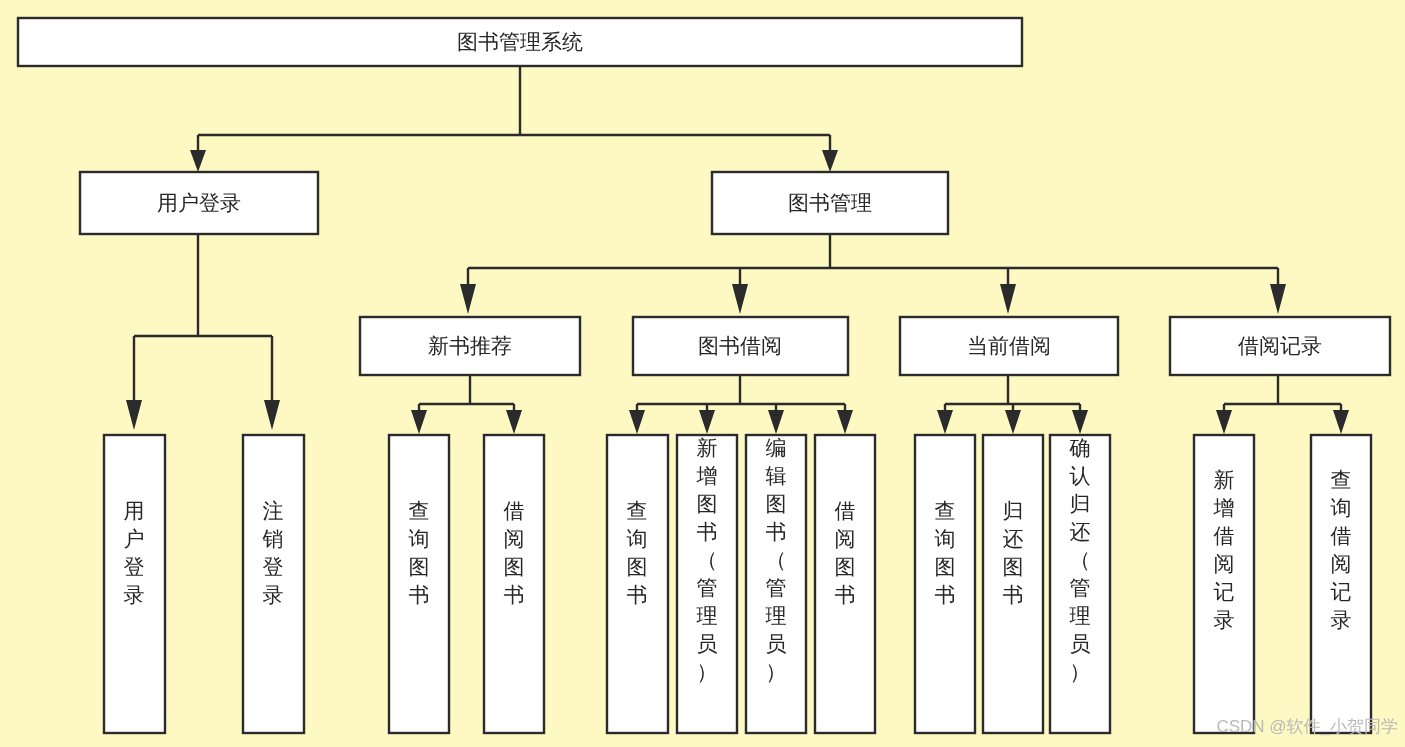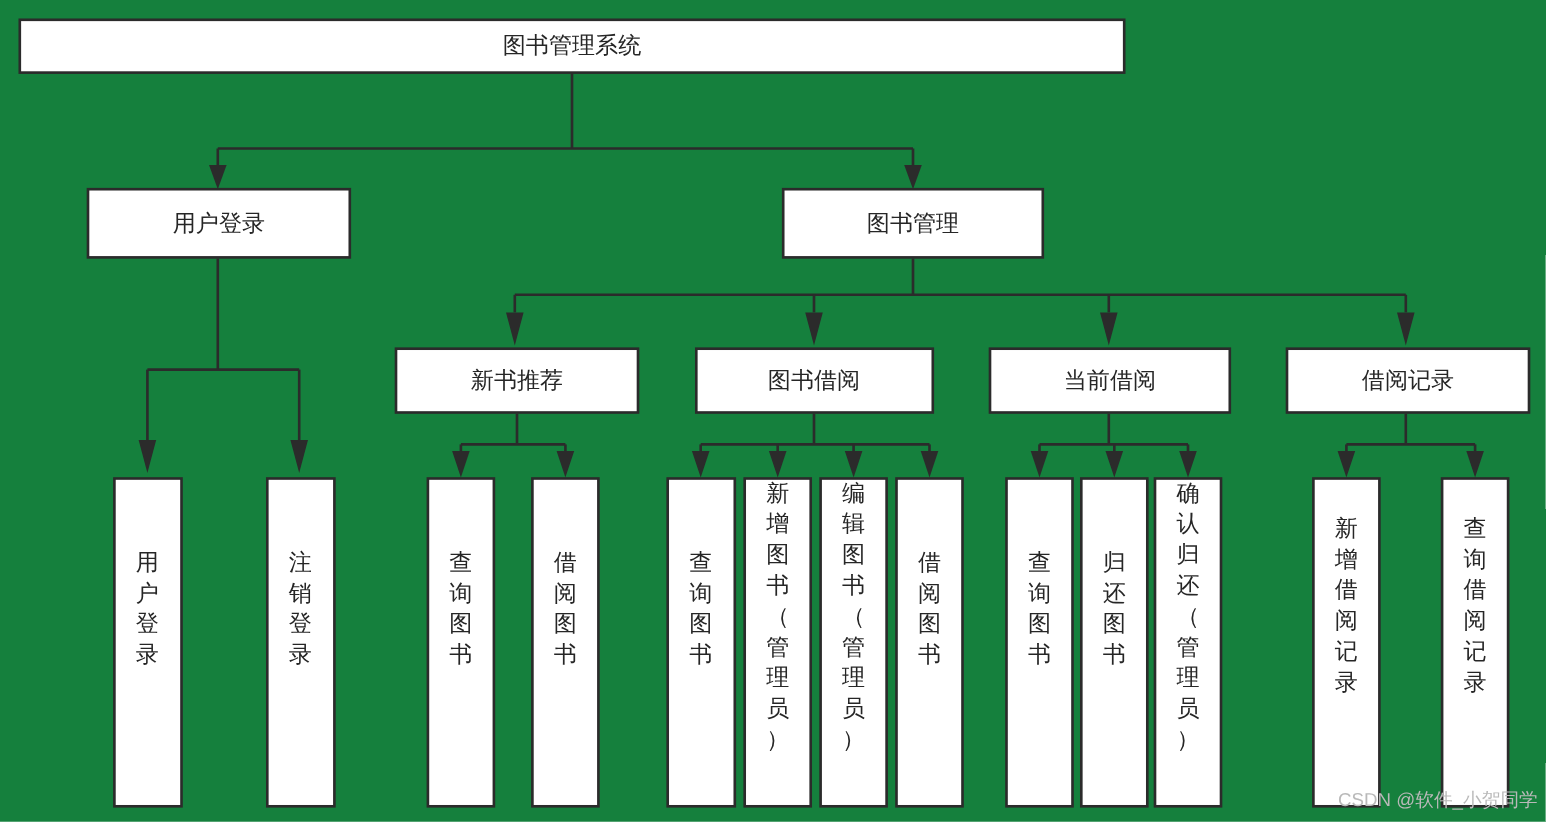--- a/index.html
+++ b/index.html
@@ -11,21 +11,21 @@
     width: 1405px;
     height: 747px;
     font-family: "Liberation Sans", "DejaVu Sans", sans-serif;
     overflow: hidden;
     position: relative;
   }
   #diagram-root {
     position: relative;
     width: 1405px;
     height: 747px;
-    background: #15803d;
+    background: #fef9c3;
   }
   svg.diagram-canvas {
     position: absolute;
     top: 0;
     left: 0;
     width: 1405px;
     height: 747px;
     display: block;
   }
   .node-box {

